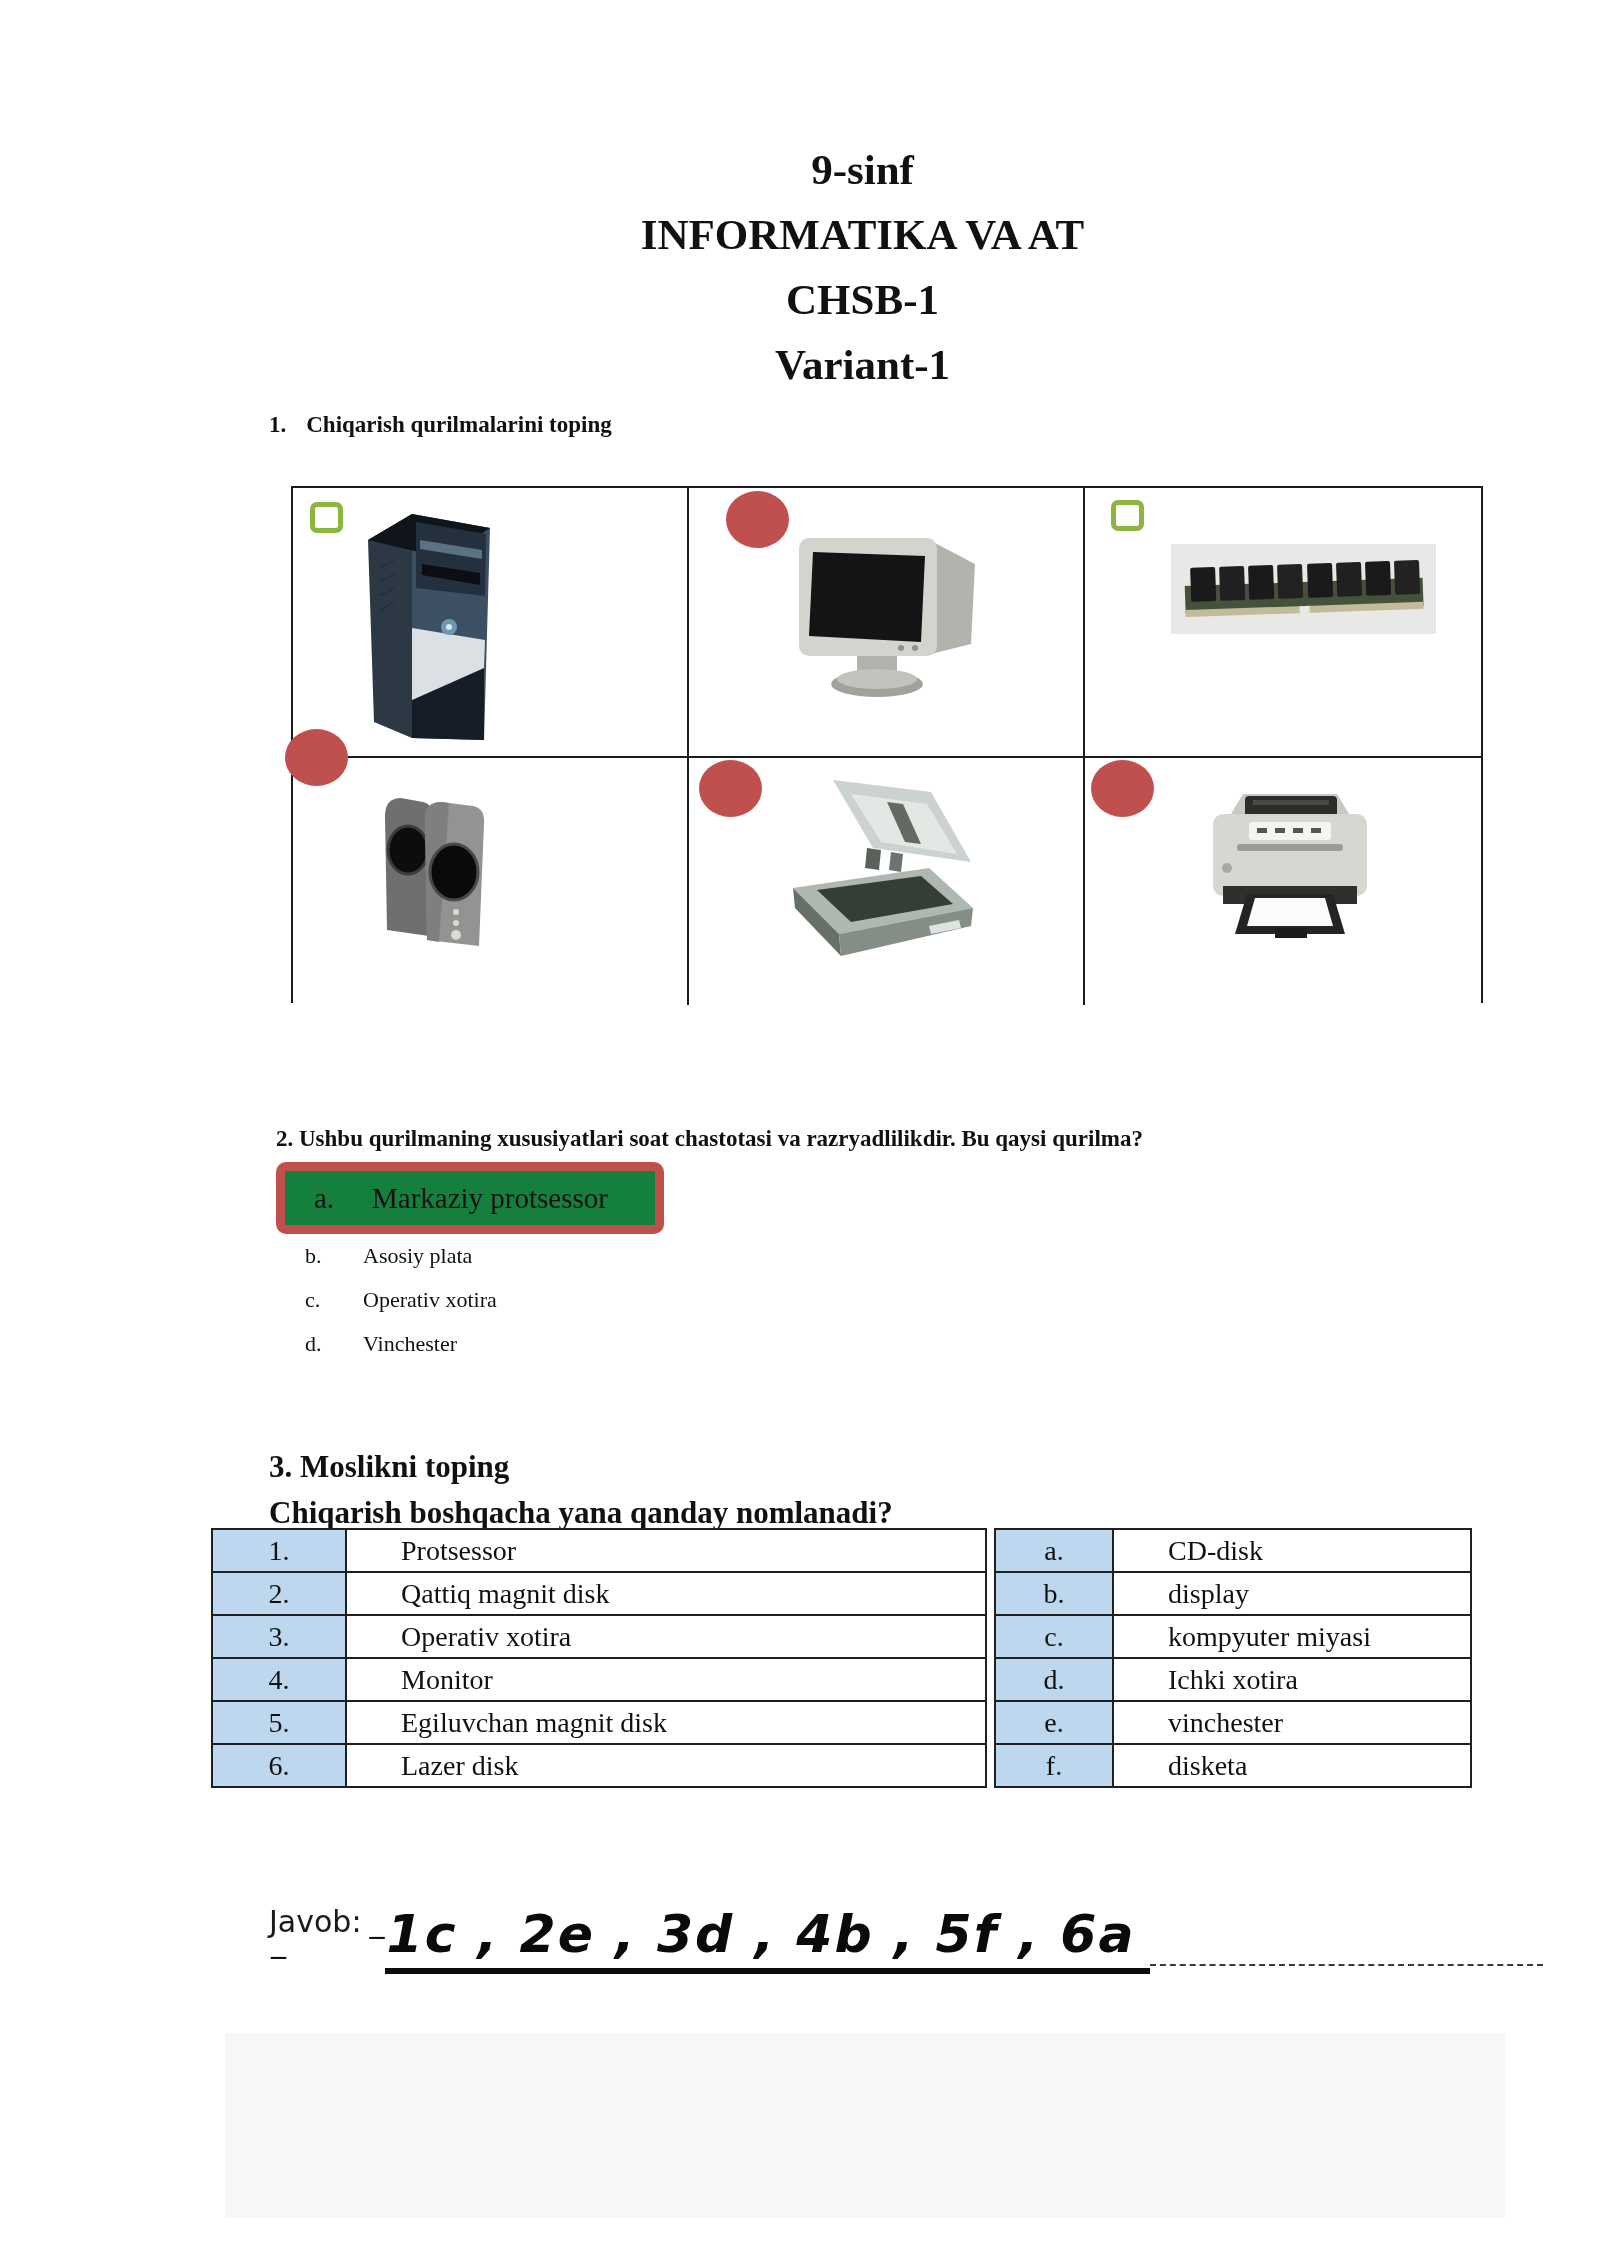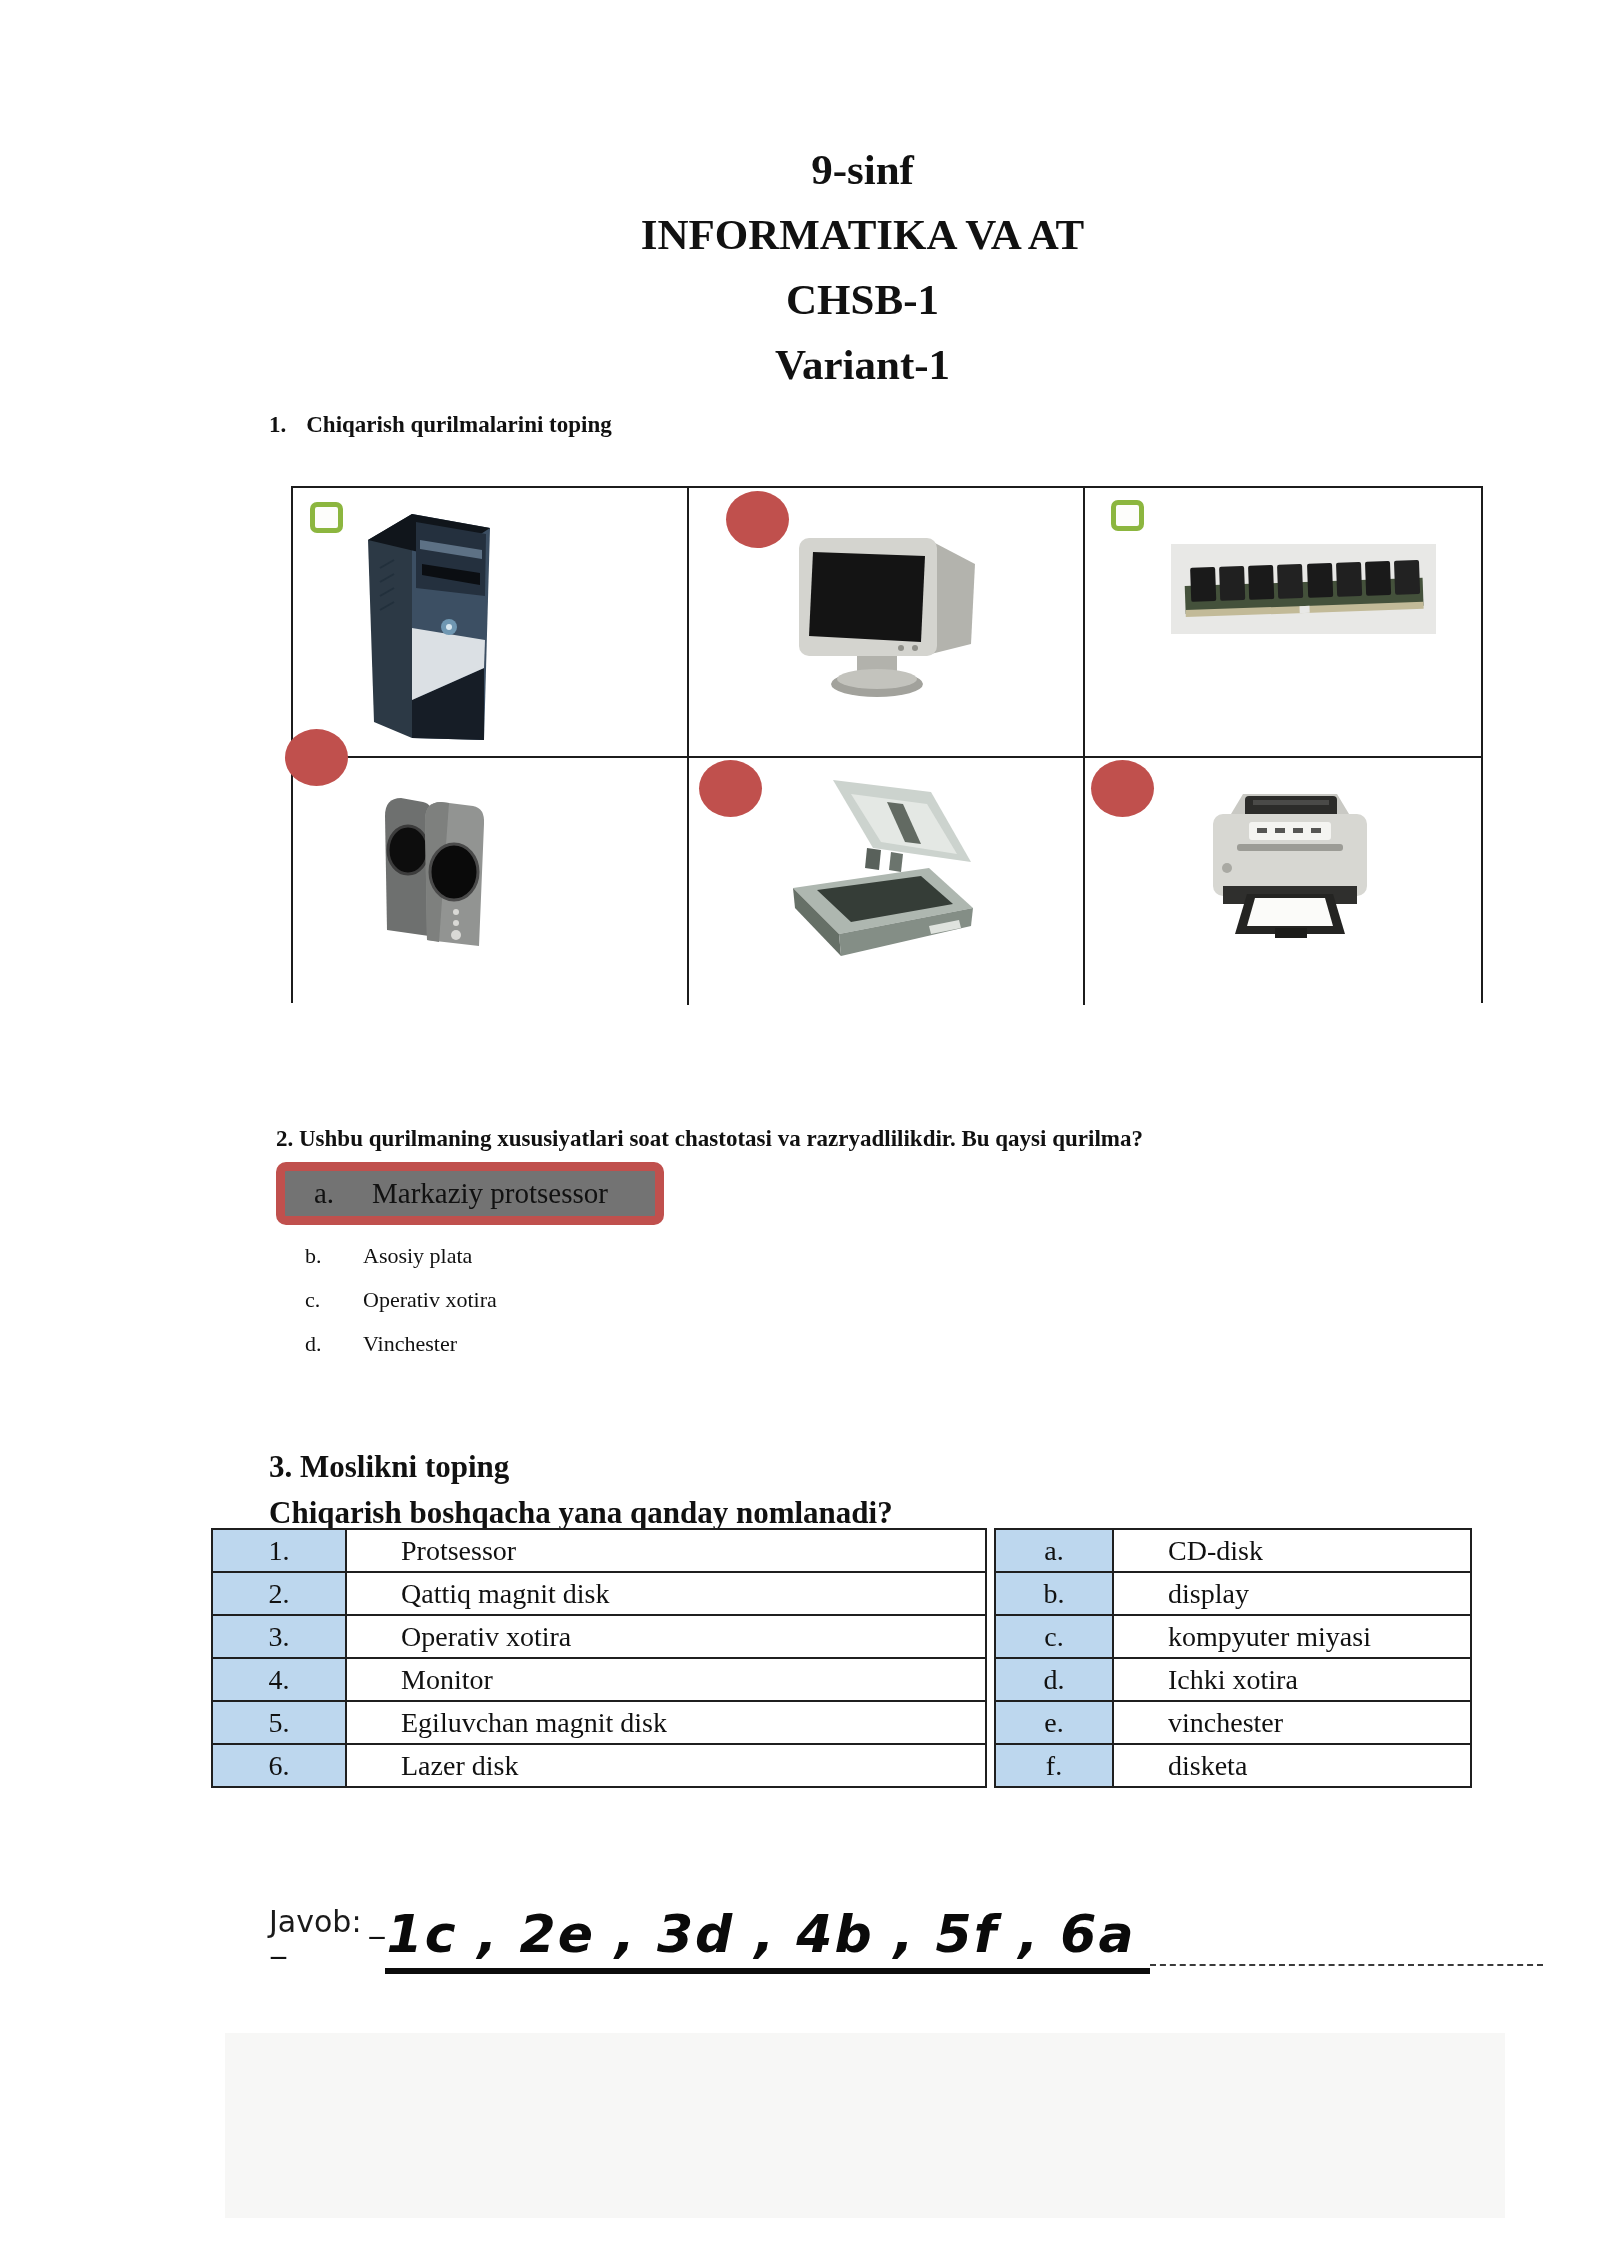--- a/index.html
+++ b/index.html
@@ -24,22 +24,22 @@
     border:2px solid #1c1c1c;
   }
   .device-cell { position:relative; border-right:2px solid #1c1c1c; border-bottom:2px solid #1c1c1c; background:#fff; }
   .device-cell:nth-child(3n) { border-right:none; }
   .device-cell:nth-child(n+4) { border-bottom:none; }
   .marker-circle { position:absolute; width:63px; height:57px; border-radius:50%; background:#c0504d; z-index:3; }
   .marker-checkbox { position:absolute; width:33px; height:31px; border:5px solid #8cb63f; border-radius:7px; background:#fdfdfb; z-index:3; }
   .dev { position:absolute; }
   
   .option-a-box {
-    position:absolute; top:1162px; left:276px; width:388px; height:63px;
-    border:9px solid #c0504d; border-radius:10px; background:#737373;
+    position:absolute; top:1162px; left:276px; width:388px; height:72px;
+    border:9px solid #c0504d; border-radius:10px; background:#15803d;
     display:flex; align-items:center;
   }
   .opt-letter { display:inline-block; width:58px; text-align:left; }
   .option-a-box .opt-inner { font-size:29px; padding-left:29px; }
   .q2-options { position:absolute; top:1234px; left:305px; }
   .q2-options .opt-row { height:44px; font-size:22px; line-height:44px; }
   
   #q3-block { position:absolute; top:1444px; left:269px; font-weight:bold; font-size:31px; line-height:46px; }
   .match-wrap { position:absolute; top:1528px; left:211px; display:flex; }
   table.match { border-collapse:collapse; }

